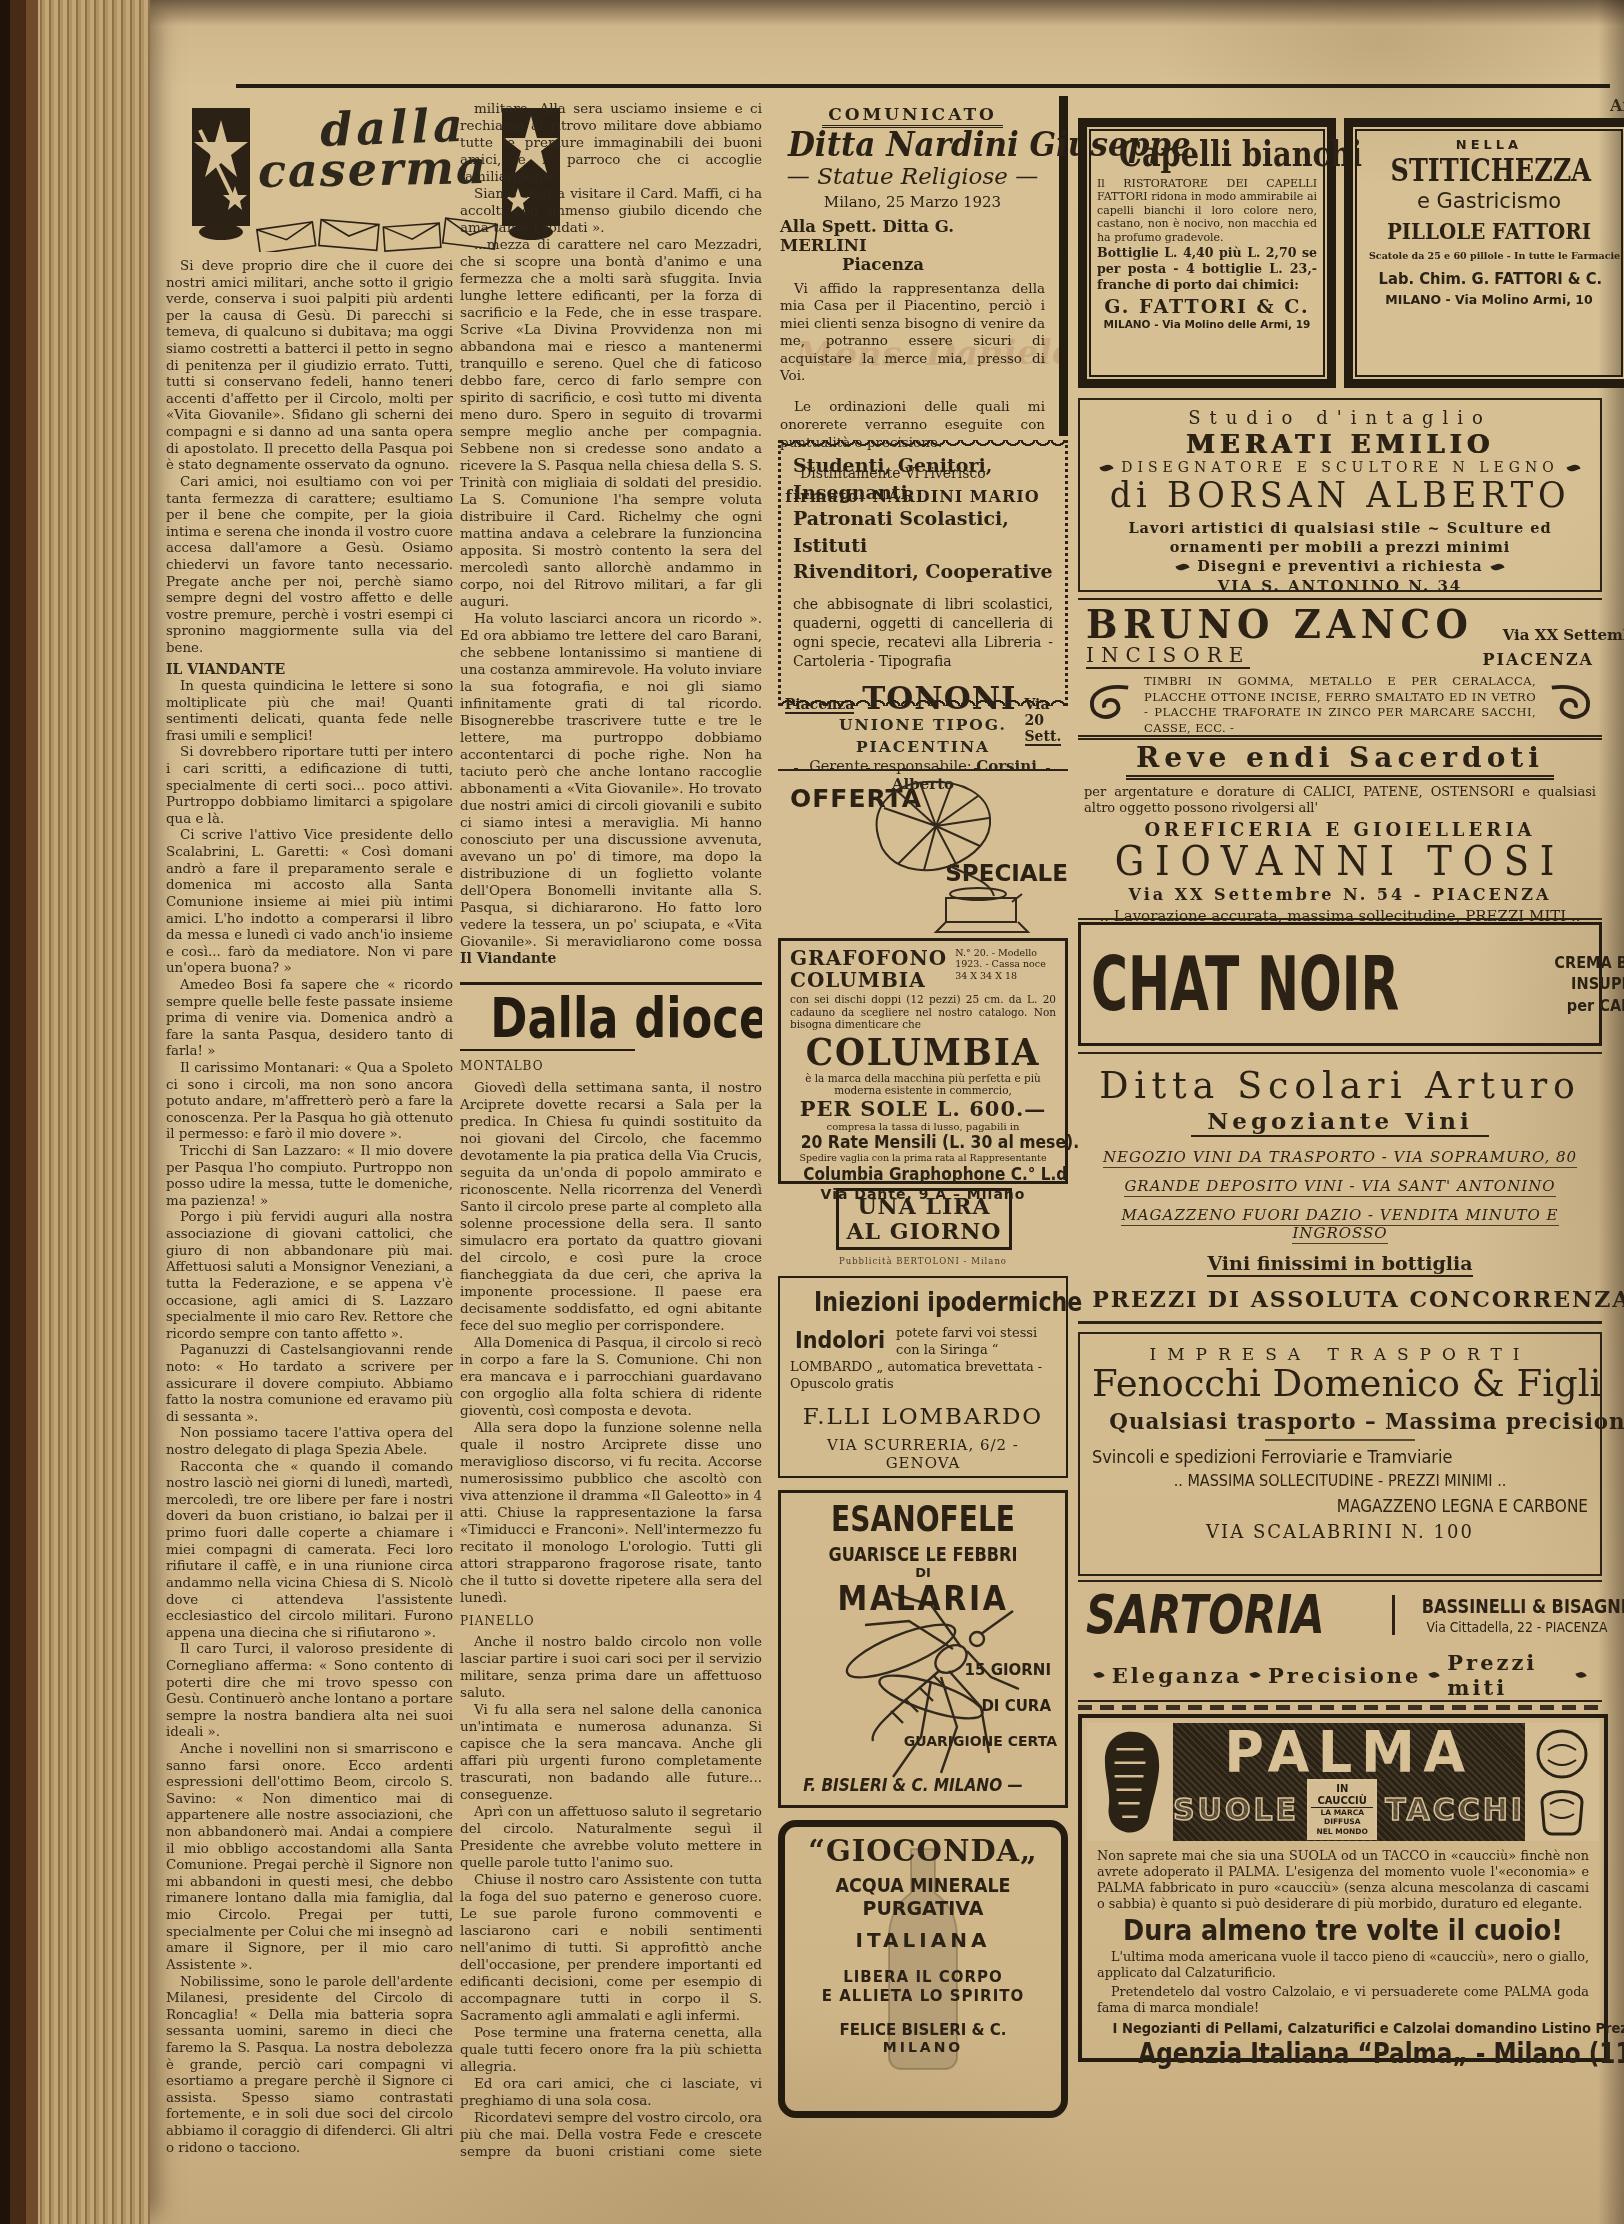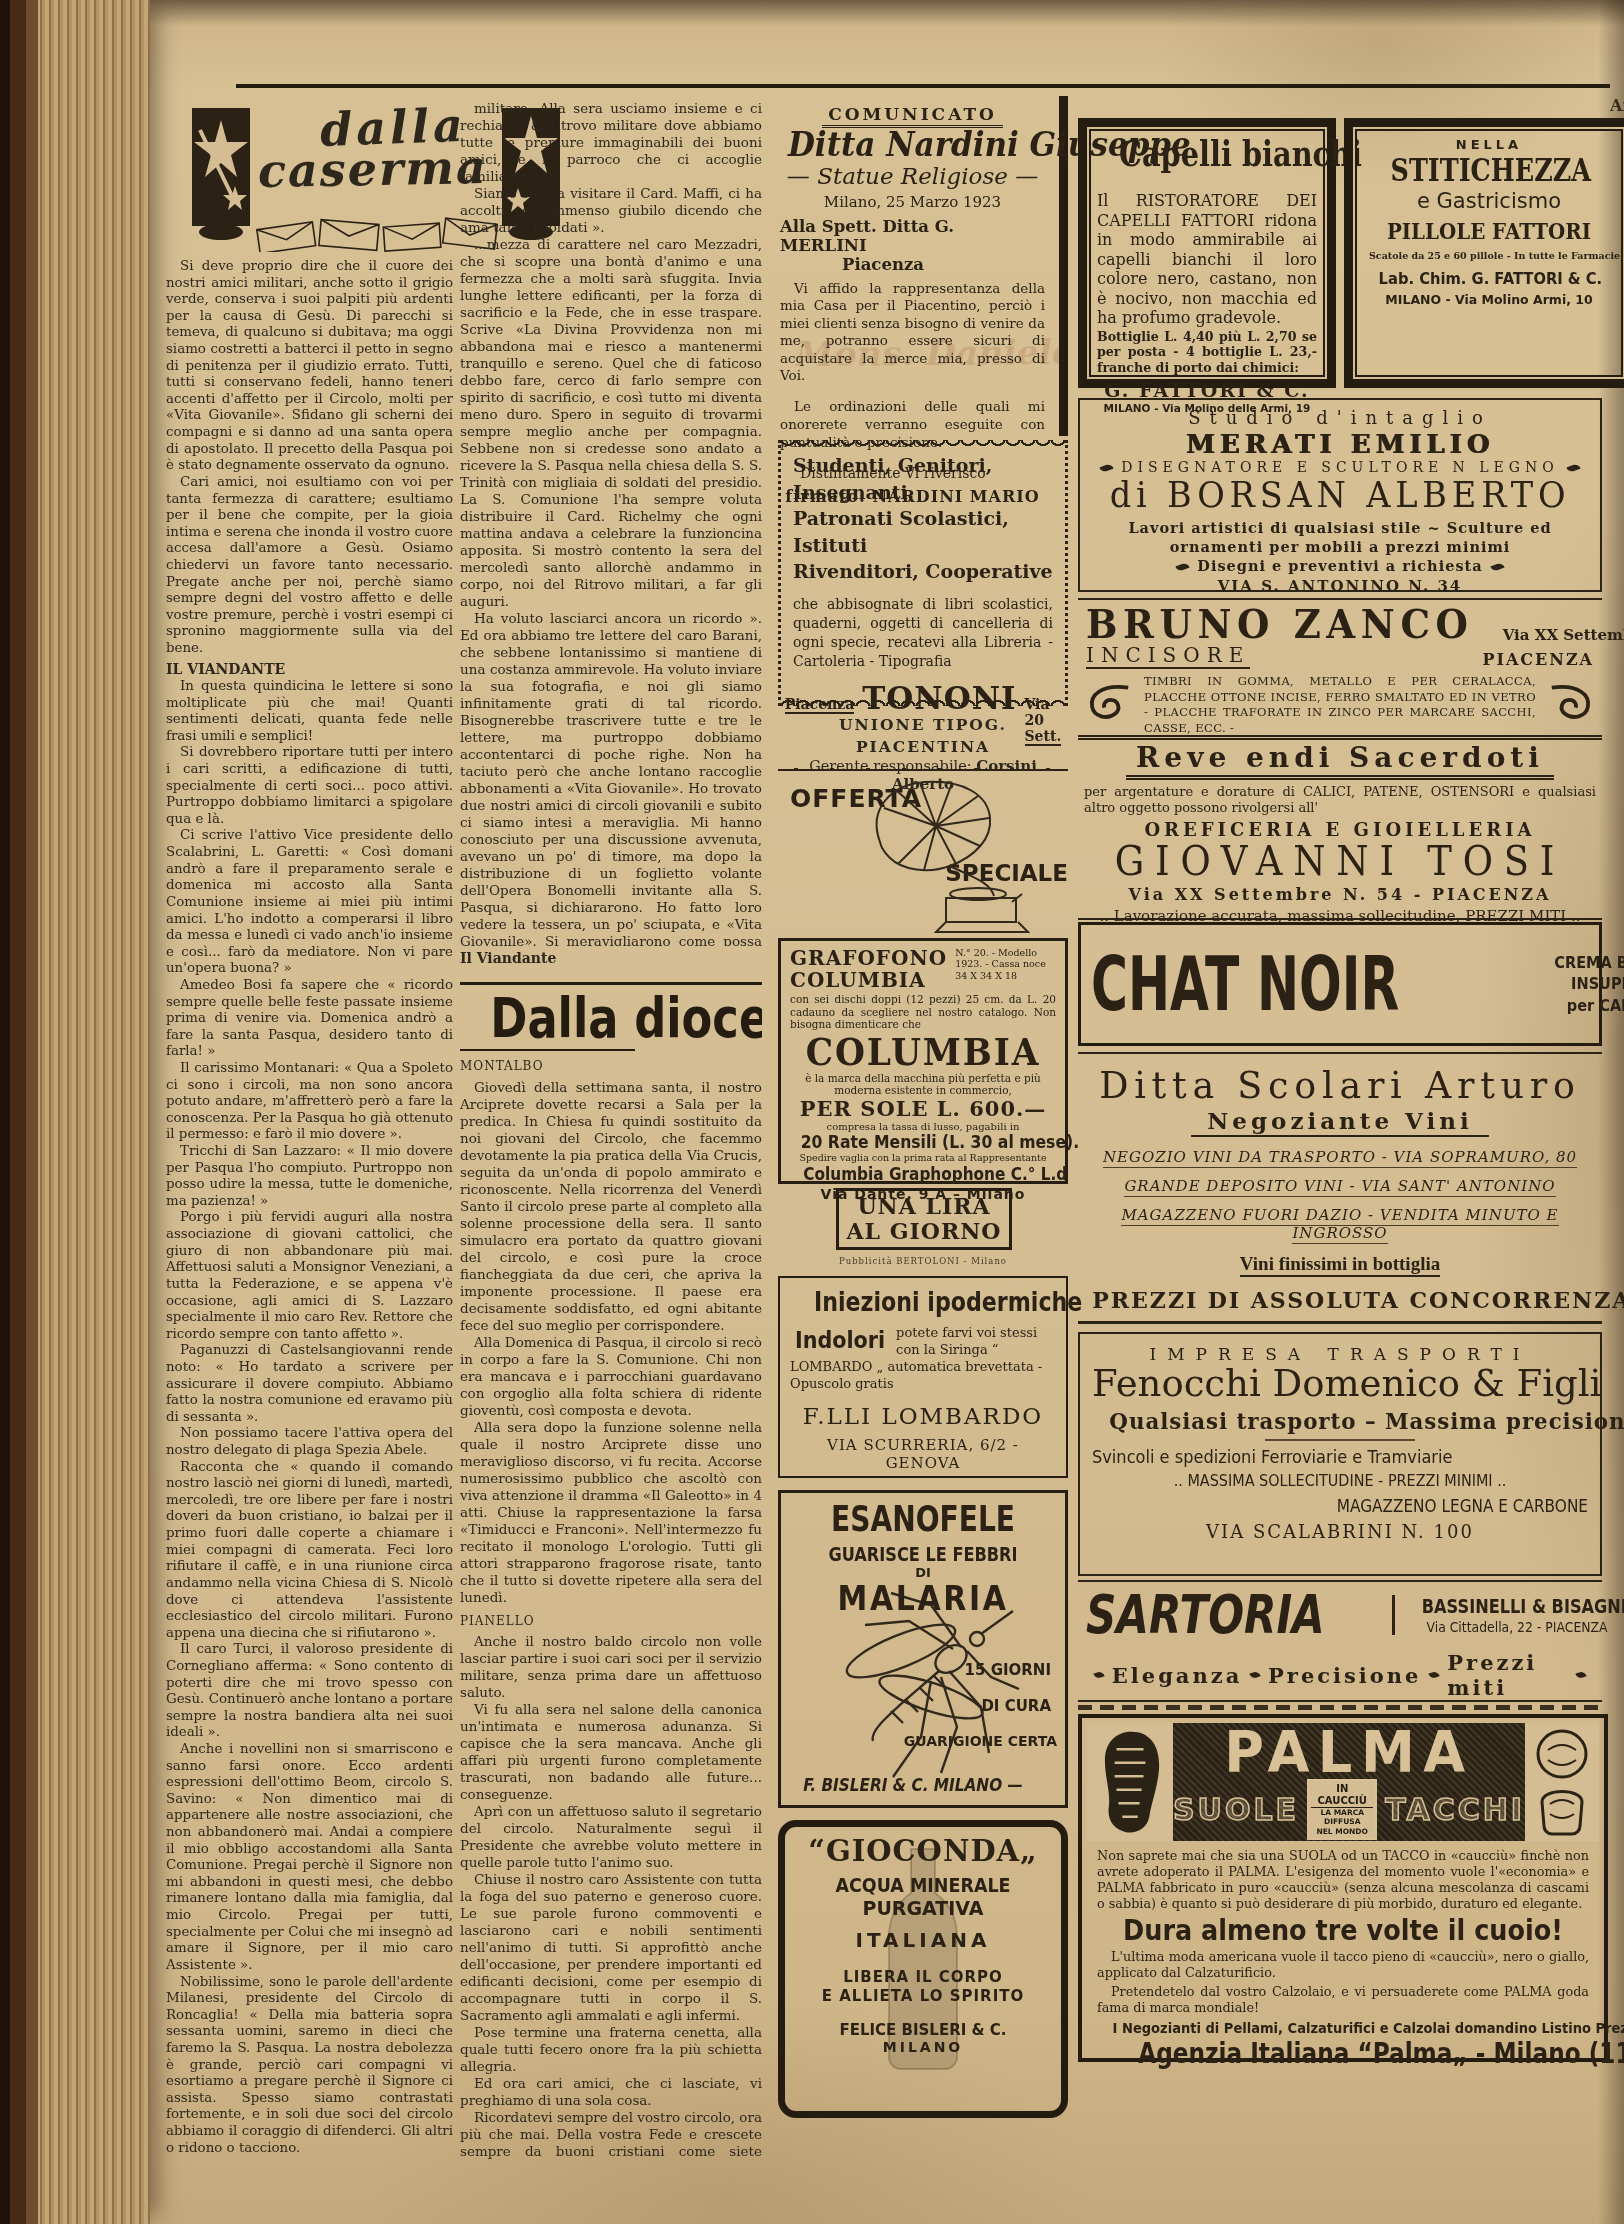--- a/index.html
+++ b/index.html
@@ -108,21 +108,21 @@
   .gio-l1{font:bold 19px/1.2 "DejaVu Sans",sans-serif;transform:scaleX(.92);margin-top:8px;position:relative;white-space:nowrap;}
   .gio-l2{font:bold 19px/1.2 "DejaVu Sans",sans-serif;position:relative;}
   .gio-l3{font:bold 20px/1.2 "DejaVu Sans",sans-serif;letter-spacing:4px;margin-top:8px;position:relative;}
   .gio-l4{font:bold 15px/1.3 "DejaVu Sans",sans-serif;margin-top:16px;letter-spacing:1px;position:relative;}
   .gio-l5{font:bold 15px/1.3 "DejaVu Sans",sans-serif;letter-spacing:1px;position:relative;}
   .gio-f1{font:bold 15px/1.2 "DejaVu Sans",sans-serif;margin-top:14px;position:relative;}
   .gio-f2{font:bold 14px/1.2 "DejaVu Sans",sans-serif;letter-spacing:3px;position:relative;}
   
   #ad-capelli{left:1078px;top:118px;width:258px;height:270px;border:9px solid #241c11;box-shadow:inset 0 0 0 2px #d4bd92,inset 0 0 0 4px #241c11;padding:8px 10px;}
   .cap-title{font:bold 36px/1 "DejaVu Serif",serif;transform:scaleX(.8);text-align:center;white-space:nowrap;}
-  .cap-body{font-size:16px;line-height:1.22;text-align:justify;margin-top:20px;}
+  .cap-body{font-size:11px;line-height:1.22;text-align:justify;margin-top:6px;}
   .cap-prices{font-weight:bold;font-size:12.6px;line-height:1.25;text-align:justify;margin-top:1px;}
   .cap-firm{font:bold 19px/1.2 "DejaVu Serif",serif;letter-spacing:2px;text-align:center;margin-top:3px;}
   .cap-addr{font:bold 10.5px/1.2 "DejaVu Sans",sans-serif;text-align:center;}
   #ad-stitichezza{left:1344px;top:118px;width:290px;height:270px;border:9px solid #241c11;box-shadow:inset 0 0 0 2px #d4bd92,inset 0 0 0 4px #241c11;padding:10px 16px;text-align:center;}
   .sti-nella{font:bold 13px/1.2 "DejaVu Sans",sans-serif;letter-spacing:4px;}
   .sti-title{font:bold 31px/1.1 "DejaVu Serif",serif;transform:scaleX(.82);white-space:nowrap;}
   .sti-sub{font:21px/1.2 "DejaVu Sans",sans-serif;margin-top:2px;}
   .sti-pill{font:bold 22px/1.2 "DejaVu Serif",serif;transform:scaleX(.9);margin-top:4px;white-space:nowrap;}
   .sti-note{font-weight:bold;font-size:9.5px;margin-top:6px;white-space:nowrap;}
   .sti-firm{font:bold 16px/1.2 "DejaVu Sans",sans-serif;margin-top:8px;transform:scaleX(.92);white-space:nowrap;}
@@ -155,21 +155,21 @@
   #ad-chatnoir{left:1078px;top:922px;width:524px;height:124px;border:3px solid #241c11;display:flex;align-items:center;padding:4px 10px;}
   .cn-name{font:bold 74px/0.95 "DejaVu Sans",sans-serif;transform:scaleX(.68);transform-origin:left;white-space:nowrap;flex:1;}
   .cn-right{width:205px;text-align:center;font:bold 16.5px/1.3 "DejaVu Sans",sans-serif;}
   .cn-right div{transform:scaleX(.88);white-space:nowrap;}
   #ad-scolari{left:1078px;top:1052px;width:524px;height:272px;border-top:2px solid #2c2316;border-bottom:3px solid #2c2316;text-align:center;padding:12px 4px 0;}
   .sco-name{font:38px/1 "DejaVu Serif",serif;letter-spacing:6px;transform:scaleX(.96);white-space:nowrap;}
   .sco-role{font:bold 23px/1.1 "DejaVu Serif",serif;letter-spacing:4px;display:inline-block;border-bottom:2px solid #2c2316;padding:0 16px 2px;margin-top:4px;}
   .sco-line{font:italic 15px/1.2 "DejaVu Serif",serif;letter-spacing:1px;margin-top:11px;}
   .sco-line span{border-bottom:1px solid #4a3d28;padding-bottom:1px;}
   .sco-l4{font:bold 19px/1.2 "DejaVu Serif",serif;margin-top:10px;}
-  .sco-l4 span{border-bottom:2px solid #2c2316;padding-bottom:1px;font-family:Liberation Serif, serif;}
+  .sco-l4 span{border-bottom:2px solid #2c2316;padding-bottom:1px;}
   .sco-l5{font:bold 23px/1.2 "DejaVu Serif",serif;letter-spacing:2px;margin-top:10px;transform:scaleX(.96);white-space:nowrap;}
   #ad-fenocchi{left:1078px;top:1332px;width:524px;height:244px;border:2px solid #2c2316;padding:10px 12px;}
   .fen-kick{font:17px/1.2 "DejaVu Serif",serif;letter-spacing:11px;text-align:center;}
   .fen-name{font:37px/1.1 "DejaVu Serif",serif;text-align:right;white-space:nowrap;}
   .fen-tag{font:bold 23px/1.2 "DejaVu Serif",serif;text-align:center;letter-spacing:1px;transform:scaleX(.93);white-space:nowrap;margin-top:2px;}
   .fen-rule{width:150px;height:2px;background:#5a4a30;margin:4px auto 2px;}
   .fen-l1{font:18px/1.3 "DejaVu Sans",sans-serif;transform:scaleX(.9);transform-origin:left;margin-top:4px;white-space:nowrap;}
   .fen-l2{font:16px/1.3 "DejaVu Sans",sans-serif;text-align:center;transform:scaleX(.9);margin-top:3px;white-space:nowrap;}
   .fen-l3{font:17px/1.3 "DejaVu Sans",sans-serif;text-align:right;transform:scaleX(.9);transform-origin:right;margin-top:3px;white-space:nowrap;}
   .fen-l4{font:18px/1.3 "DejaVu Serif",serif;letter-spacing:2px;text-align:center;margin-top:3px;}

